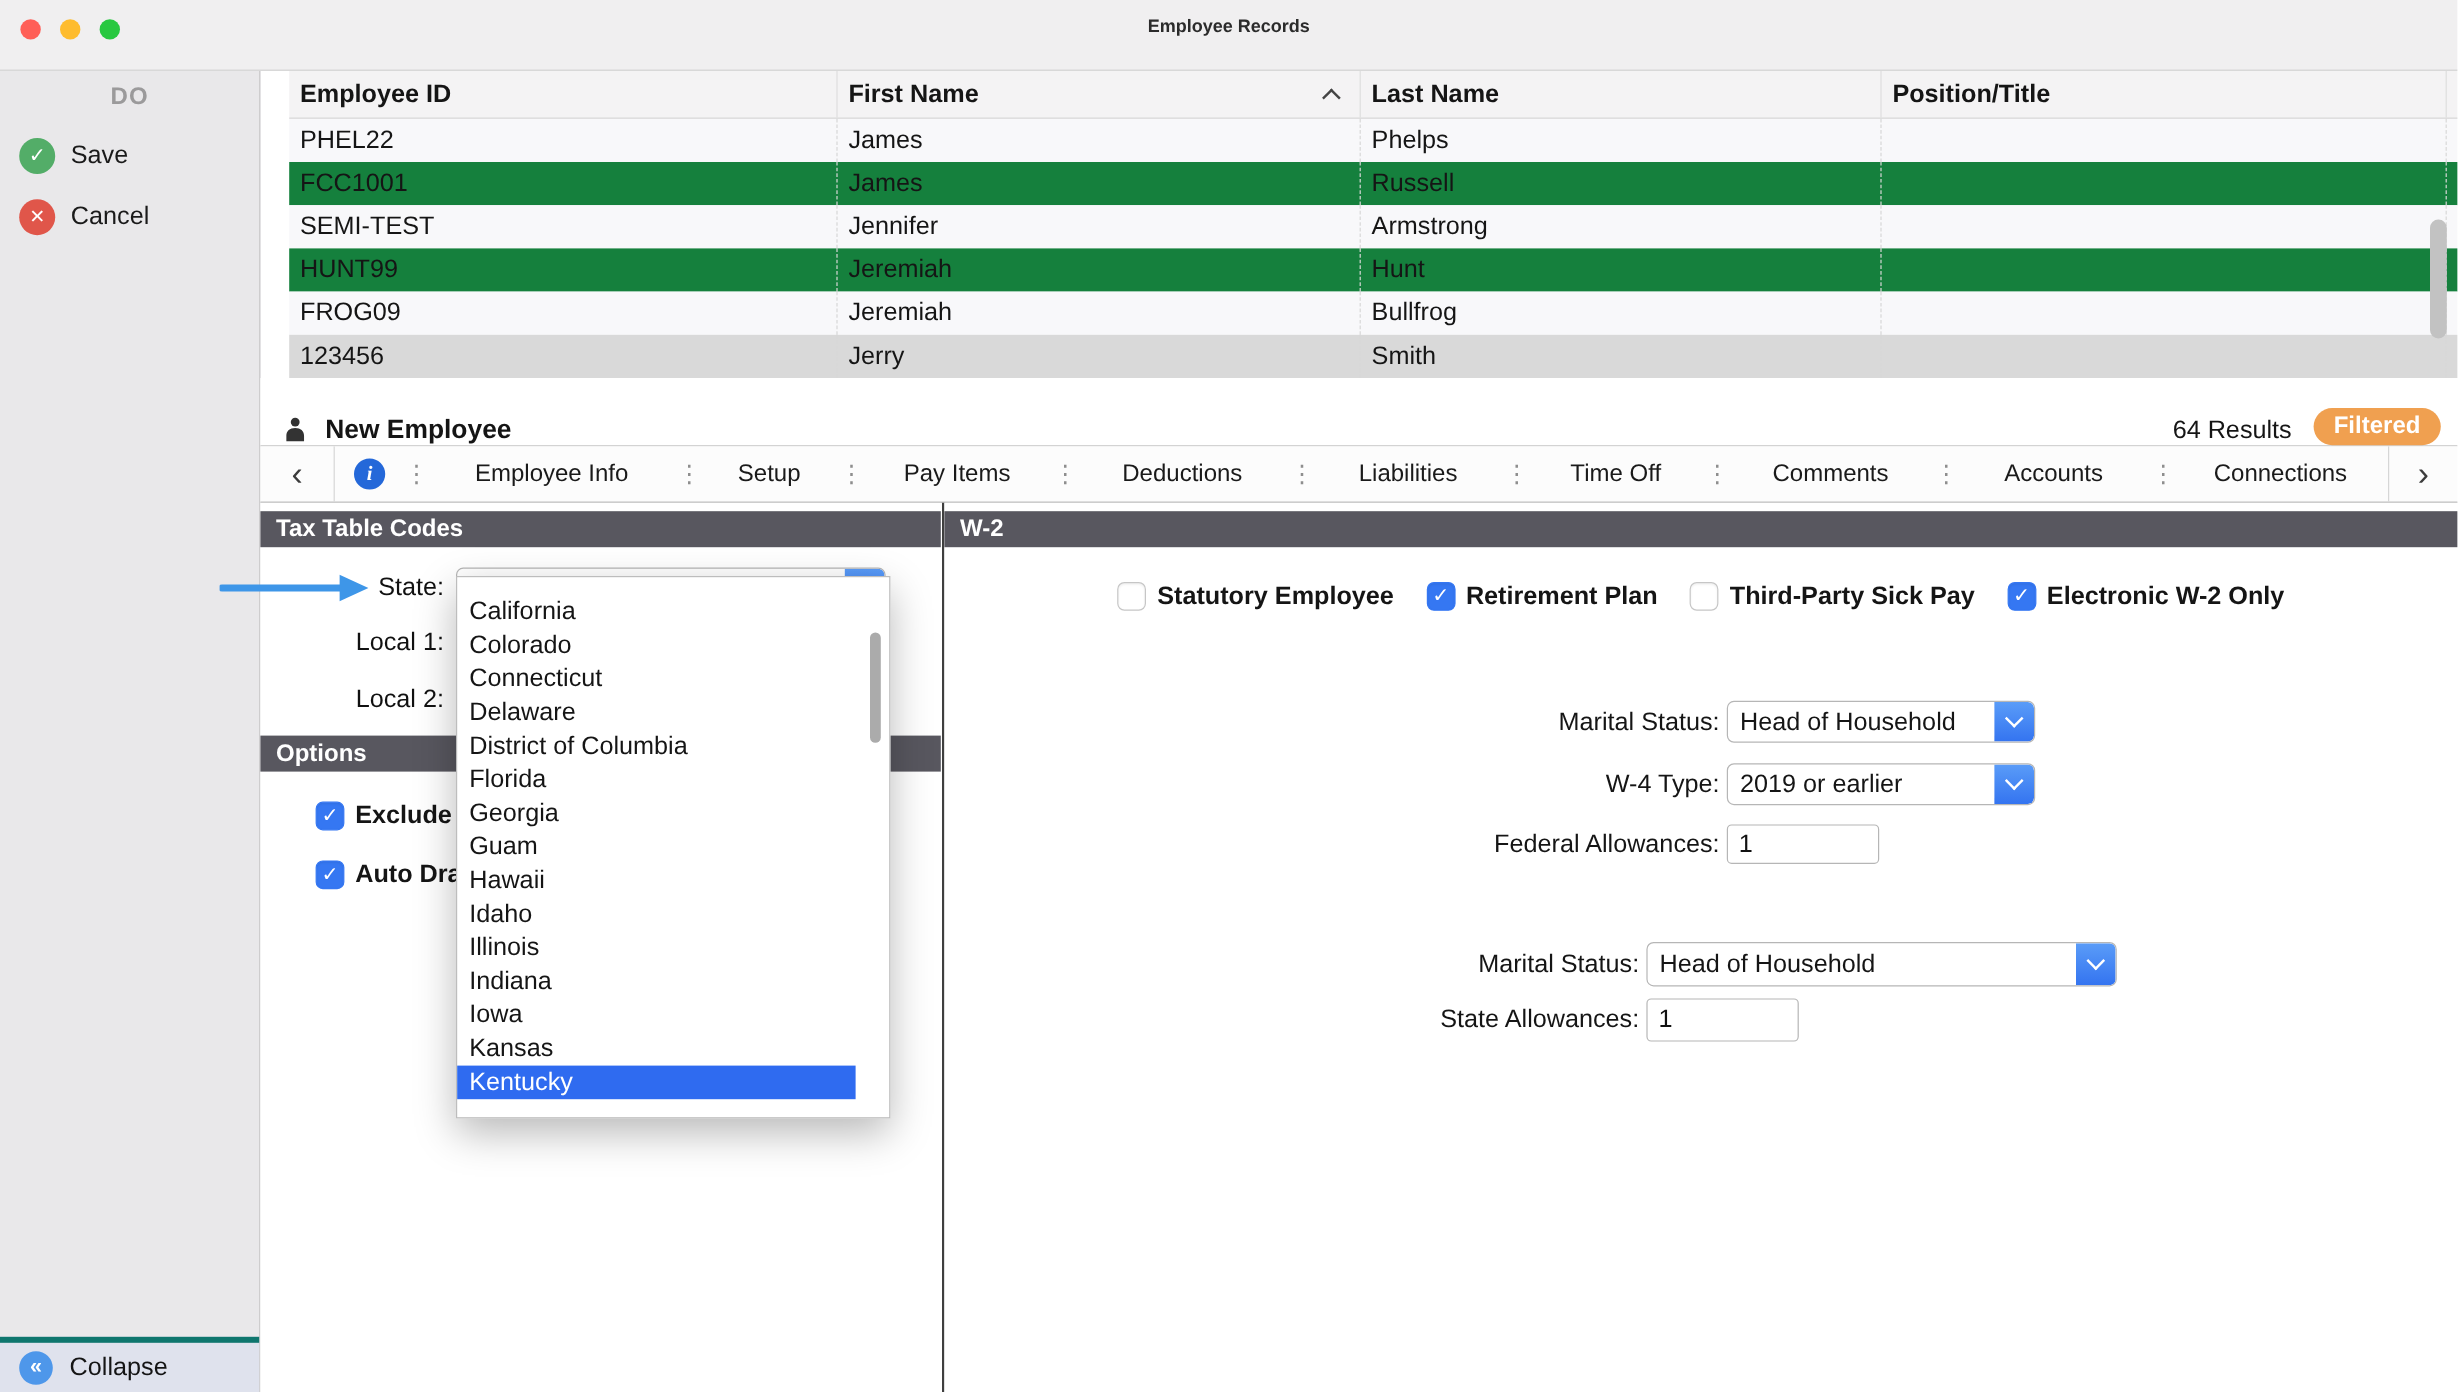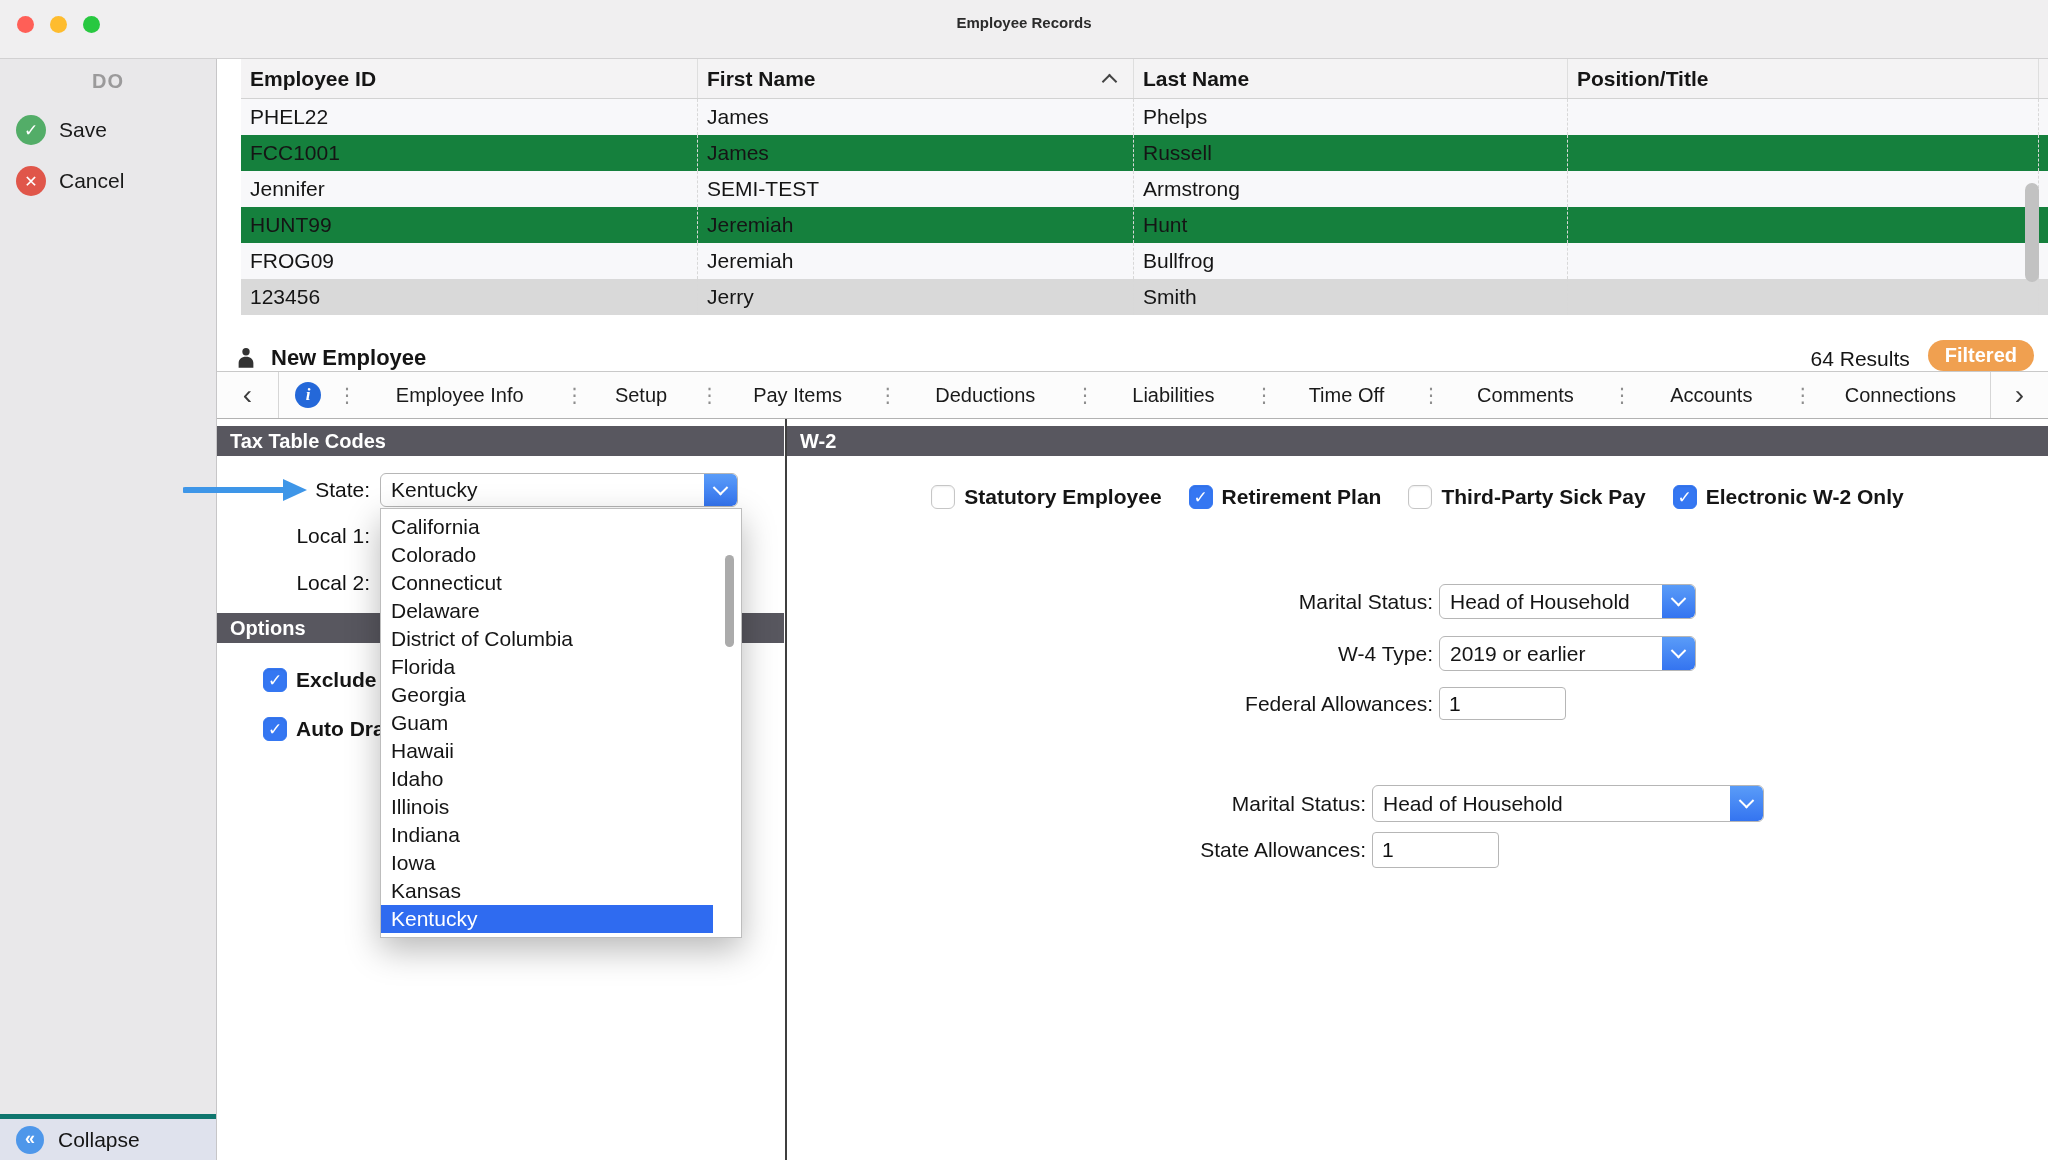--- a/index.html
+++ b/index.html
@@ -111,22 +111,22 @@
   .checkbox.checked::after { content:"✓"; position:absolute; inset:0; color:#fff;
     display:flex; align-items:center; justify-content:center; font-size:17px; font-weight:bold; }
 
   .w2-checkrow { position:absolute; top:66px; left:0; right:0; height:32px;
     display:flex; justify-content:center; align-items:flex-start; gap:27px; }
 
   .fr { position:absolute; left:0; display:flex; align-items:center; }
   .fl { text-align:right; font-size:21px; margin-right:6px; }
 
   
-  .state-popup { position:absolute; left:380px; top:508px; width:362px; background:#fff;
-    border:1px solid #bdbdbd; box-shadow:0 12px 32px rgba(0,0,0,.28); z-index:50; padding:4px 0; }
+  .state-popup { position:absolute; left:380px; top:480px; width:362px; background:#fff;
+    border:1px solid #bdbdbd; box-shadow:0 12px 32px rgba(0,0,0,.28); z-index:50; padding:15px 0; }
   .state-popup ul { list-style:none; margin-right:28px; }
   .state-popup li { height:28px; line-height:28px; padding-left:10px; font-size:21px; white-space:nowrap; }
   .state-popup li.selected { background:#2f6bf0; color:#fff; }
   .popup-thumb { position:absolute; right:7px; top:46px; width:9px; height:92px;
     background:#ababab; border-radius:5px; }
 
   
   .anno-arrow { position:absolute; left:183px; top:478px; z-index:60; }
 </style>
 </head>
@@ -183,22 +183,22 @@
     <div class="td gutter"></div>
   </div>
   <div class="t-row">
     <div class="td">FCC1001</div>
     <div class="td">James</div>
     <div class="td">Russell</div>
     <div class="td"></div>
     <div class="td gutter"></div>
   </div>
   <div class="t-row">
+    <div class="td">SEMI-TEST</div>
     <div class="td">Jennifer</div>
-    <div class="td">SEMI-TEST</div>
     <div class="td">Armstrong</div>
     <div class="td"></div>
     <div class="td gutter"></div>
   </div>
   <div class="t-row">
     <div class="td">HUNT99</div>
     <div class="td">Jeremiah</div>
     <div class="td">Hunt</div>
     <div class="td"></div>
     <div class="td gutter"></div>

